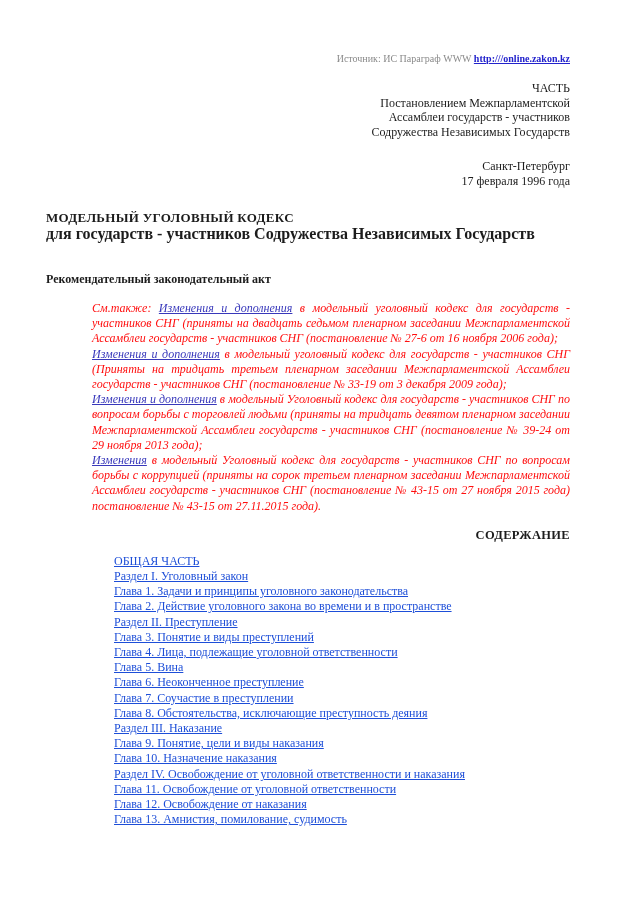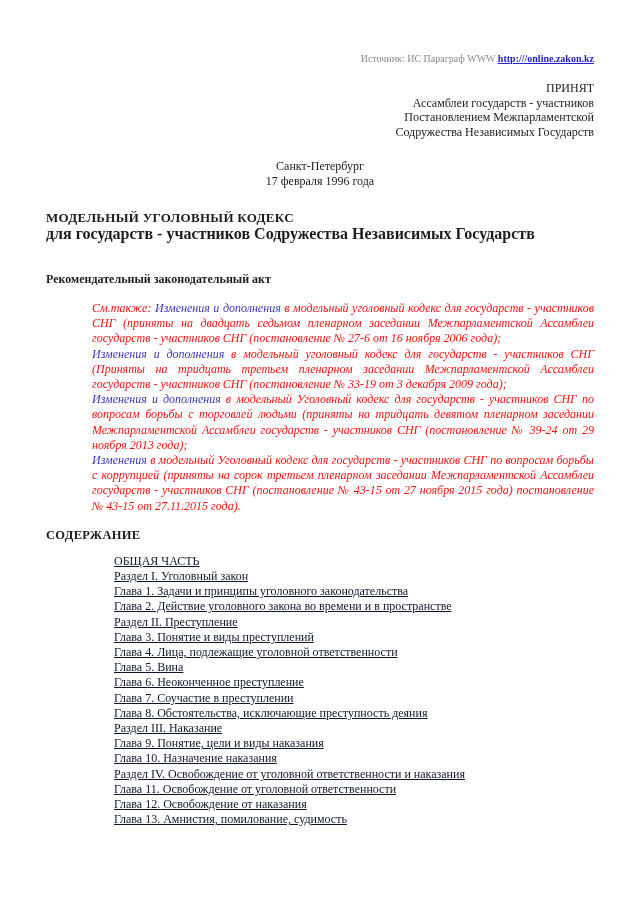--- a/index.html
+++ b/index.html
@@ -11,21 +11,21 @@
     width: 640px;
     height: 905px;
     overflow: hidden;
     font-family: "Liberation Serif", serif;
     color: #1c1c1c;
   }
   .page {
     box-sizing: border-box;
     width: 640px;
     height: 905px;
-    padding: 52px 46px 0 46px;
+    padding: 52px 70px 0 46px;
     background: #ffffff;
   }
   .source-line {
     text-align: right;
     font-size: 10px;
     line-height: 13px;
     white-space: nowrap;
   }
   .source-prefix { color: #8a8a8a; }
   .source-url {
@@ -35,21 +35,21 @@
     cursor: pointer;
   }
   .adoption {
     margin-top: 16px;
     text-align: right;
     font-size: 12px;
     line-height: 14.5px;
   }
   .place {
     margin-top: 20px;
-    text-align: center;
+    text-align: right;
     font-size: 12px;
     line-height: 14.5px;
   }
   .doc-title {
     margin-top: 22px;
     text-align: left;
     font-weight: bold;
   }
   .doc-title .t1 { font-size: 13px; line-height: 16px; letter-spacing: 0.3px; }
   .doc-title .t2 { font-size: 16px; line-height: 16px; }
@@ -65,57 +65,58 @@
     margin-left: 46px;
     color: #ff0f0f;
     font-style: italic;
     font-size: 12px;
     line-height: 15.2px;
     text-align: justify;
   }
   .see-also p { margin: 0; }
   .see-also a {
     color: #3838bb;
+    text-decoration: underline;
     cursor: pointer;
   }
   .contents-heading {
     margin-top: 14px;
-    text-align: left;
+    text-align: right;
     font-weight: bold;
     font-size: 12.5px;
     line-height: 15px;
     letter-spacing: 0.3px;
   }
   .toc {
     margin-top: 11px;
     margin-left: 68px;
     font-size: 12px;
     line-height: 15.2px;
   }
   .toc a {
     display: block;
     width: fit-content;
-    color: #0f172a;
+    color: #1d4ed8;
     text-decoration: underline;
     cursor: pointer;
   }
 </style>
 </head>
 <body>
 
 <div class="page">
 
   <div class="source-line">
     <span class="source-prefix">Источник: ИС Параграф WWW </span><a class="source-url">http:///online.zakon.kz</a>
   </div>
 
   <div class="adoption">
-    <div>ПРИНЯТ</div>
+    <div>ЧАСТЬ</div>
+    <div>Постановлением Межпарламентской</div>
     <div>Ассамблеи государств - участников</div>
-    <div>Постановлением Межпарламентской</div>
     <div>Содружества Независимых Государств</div>
   </div>
 
   <div class="place">
     <div>Санкт-Петербург</div>
     <div>17 февраля 1996 года</div>
   </div>
 
   <div class="doc-title">
     <div class="t1">МОДЕЛЬНЫЙ УГОЛОВНЫЙ КОДЕКС</div>

